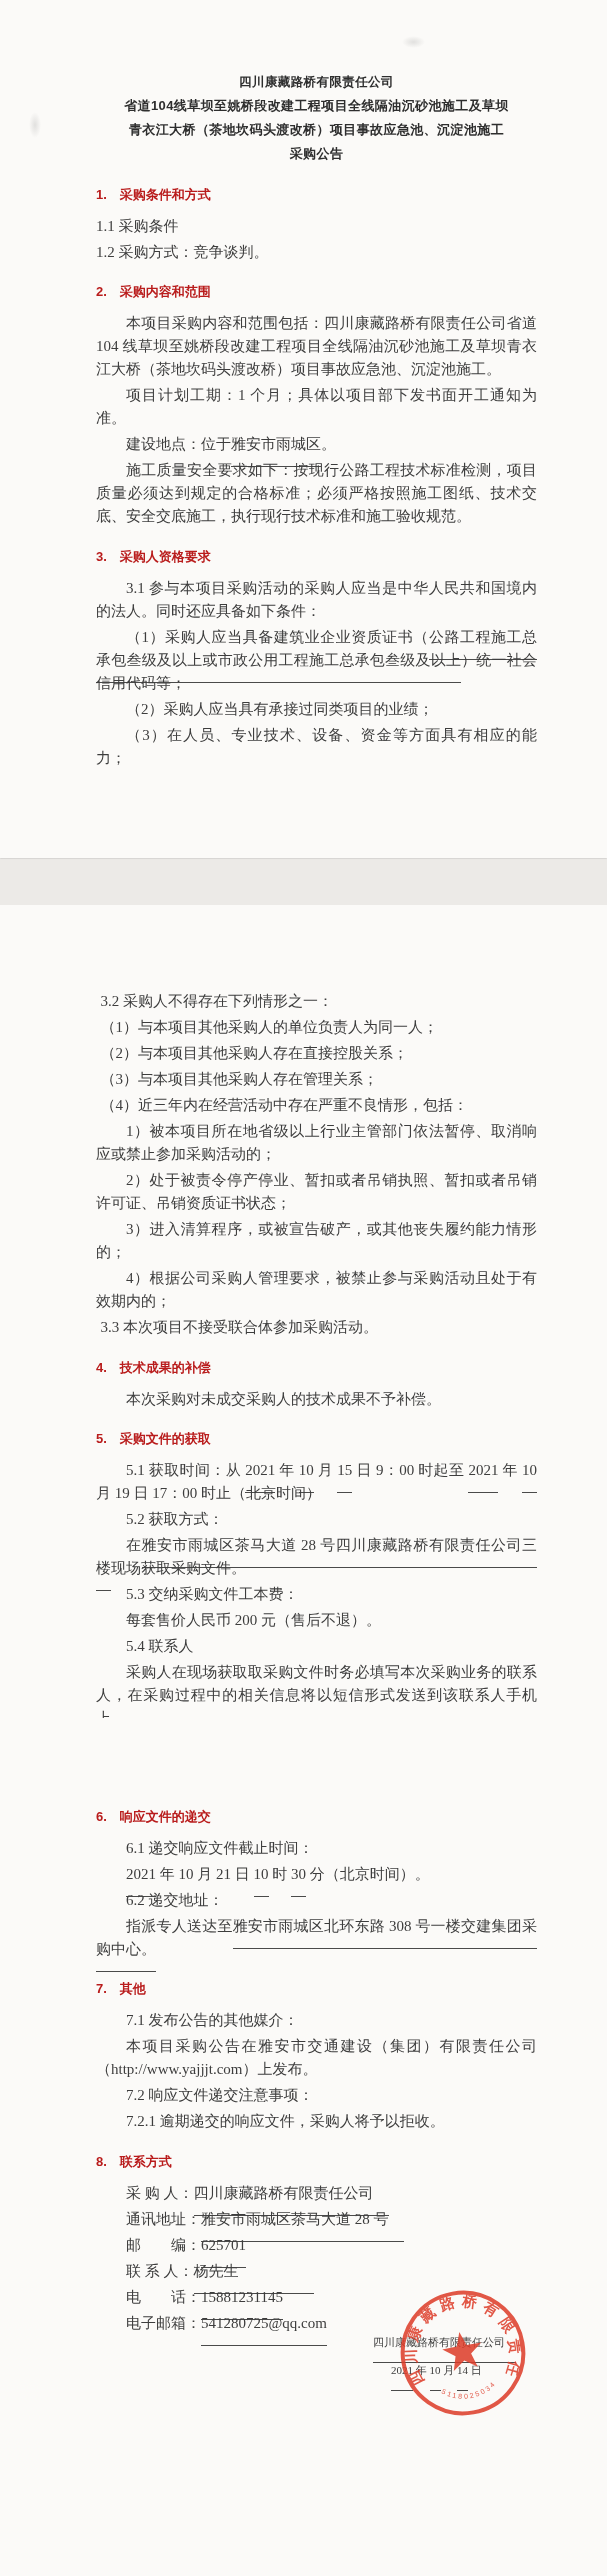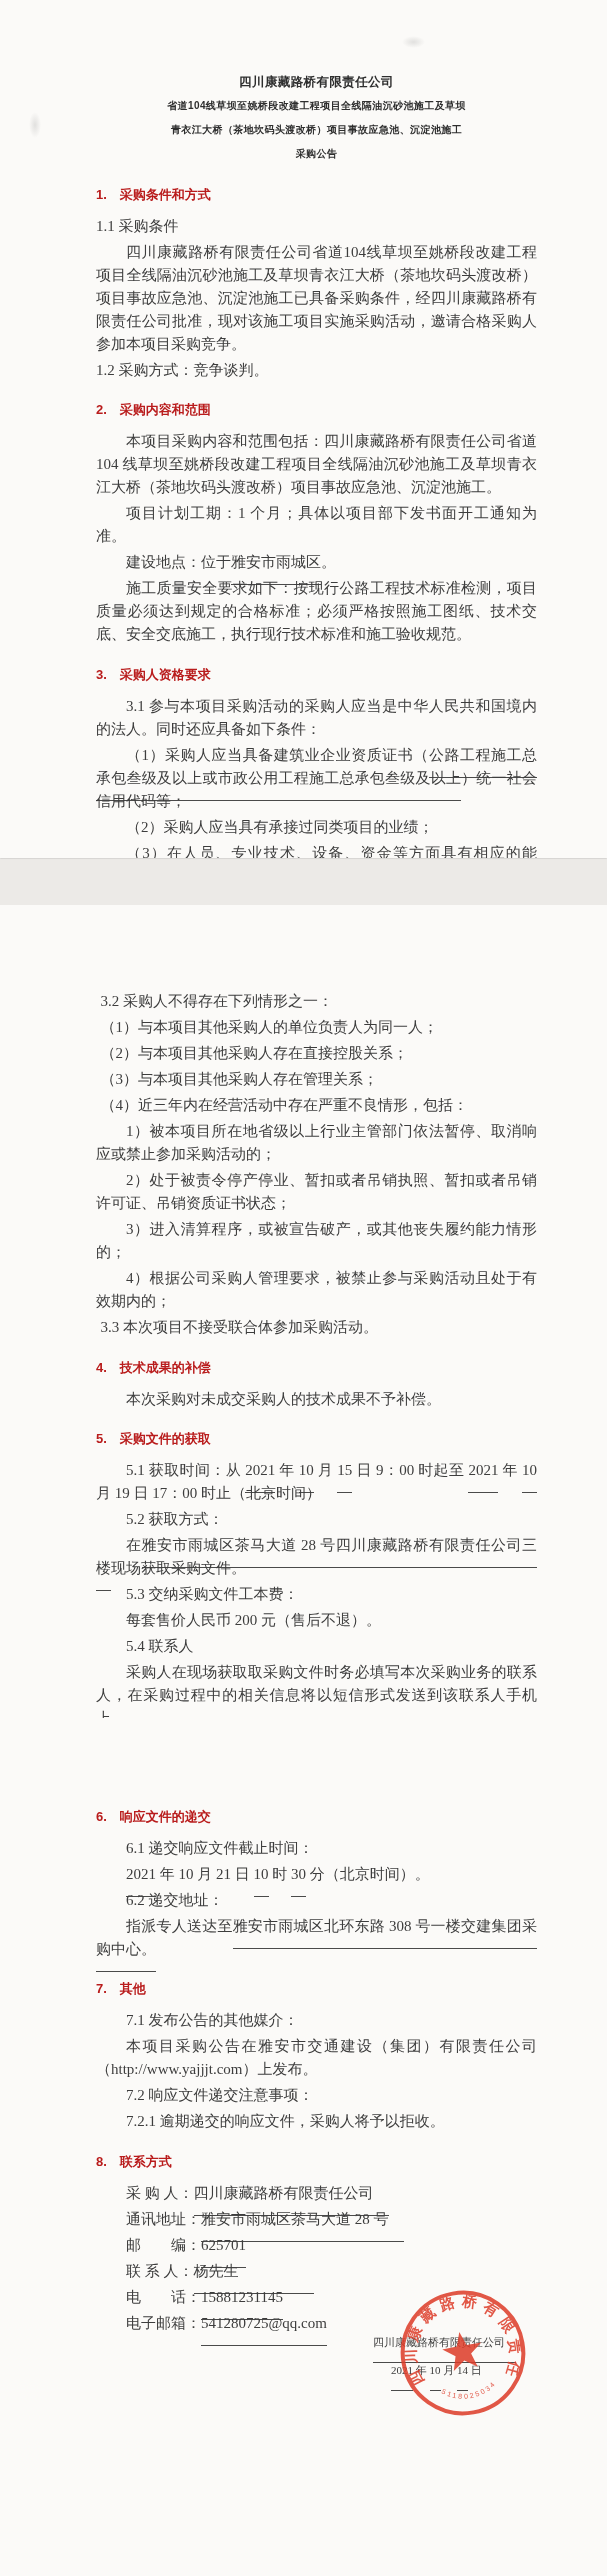--- a/index.html
+++ b/index.html
@@ -18,21 +18,21 @@
     overflow:hidden;
   }
   .page.p1{top:0;}
   .page.p2{top:905px;}
   .page.p3{top:1718px;}
   .content{padding:70px 70px 0 96px;}
   .page.p2 .content{padding-top:82px;}
   
   .title{
     text-align:center;font-family:"Liberation Sans","DejaVu Sans",sans-serif;
-    font-weight:700;font-size:10px;line-height:24px;color:#2e2e2e;
+    font-weight:700;font-size:13px;line-height:24px;color:#2e2e2e;
     letter-spacing:0.4px;
   }
   .title.company{font-size:12.5px;}
   
   .h{
     font-family:"Liberation Sans","DejaVu Sans",sans-serif;
     font-weight:700;font-size:13px;line-height:23px;color:#b91c1c;
     margin:16.7px 0 9px 0;white-space:pre-wrap;
   }
   
@@ -76,21 +76,20 @@
   <section class="page p1">
     <div class="sm s1"></div>
     <div class="sm s2"></div>
     <div class="content">
         <div class="title company">四川康藏路桥有限责任公司</div>
         <div class="title main">省道104线草坝至姚桥段改建工程项目全线隔油沉砂池施工及草坝</div>
         <div class="title main">青衣江大桥（茶地坎码头渡改桥）项目事故应急池、沉淀池施工</div>
         <div class="title main">采购公告</div>
         <div class="h">1.　采购条件和方式</div>
         <div class="p ">1.1 采购条件</div>
-        <div class="p ind">四川康藏路桥有限责任公司省道104线草坝至姚桥段改建工程项目全线隔油沉砂池施工及草坝青衣江大桥（茶地坎码头渡改桥）项目事故应急池、沉淀池施工已具备采购条件，经四川康藏路桥有限责任公司批准，现对该施工项目实施采购活动，邀请合格采购人参加本项目采购竞争。</div>
         <div class="p ">1.2 采购方式：竞争谈判。</div>
         <div class="h">2.　采购内容和范围</div>
         <div class="p ind">本项目采购内容和范围包括：四川康藏路桥有限责任公司省道 104 线草坝至姚桥段改建工程项目全线隔油沉砂池施工及草坝青衣江大桥（茶地坎码头渡改桥）项目事故应急池、沉淀池施工。</div>
         <div class="p ind">项目计划工期：1 个月；具体以项目部下发书面开工通知为准。</div>
         <div class="p ind"><span>建设地点：位于</span><span class="u">雅安市雨城区</span><span>。</span></div>
         <div class="p ind">施工质量安全要求如下：按现行公路工程技术标准检测，项目质量必须达到规定的合格标准；必须严格按照施工图纸、技术交底、安全交底施工，执行现行技术标准和施工验收规范。</div>
         <div class="h">3.　采购人资格要求</div>
         <div class="p ind">3.1 参与本项目采购活动的采购人应当是中华人民共和国境内的法人。同时还应具备如下条件：</div>
         <div class="p ind"><span>（1）采购人应当具备建筑业企业资质证书（</span><span class="u">公路工程施工总承包叁级及以上或市政公用工程施工总承包叁级及以上</span><span>）统一社会信用代码等；</span></div>
         <div class="p ind">（2）采购人应当具有承接过同类项目的业绩；</div>

